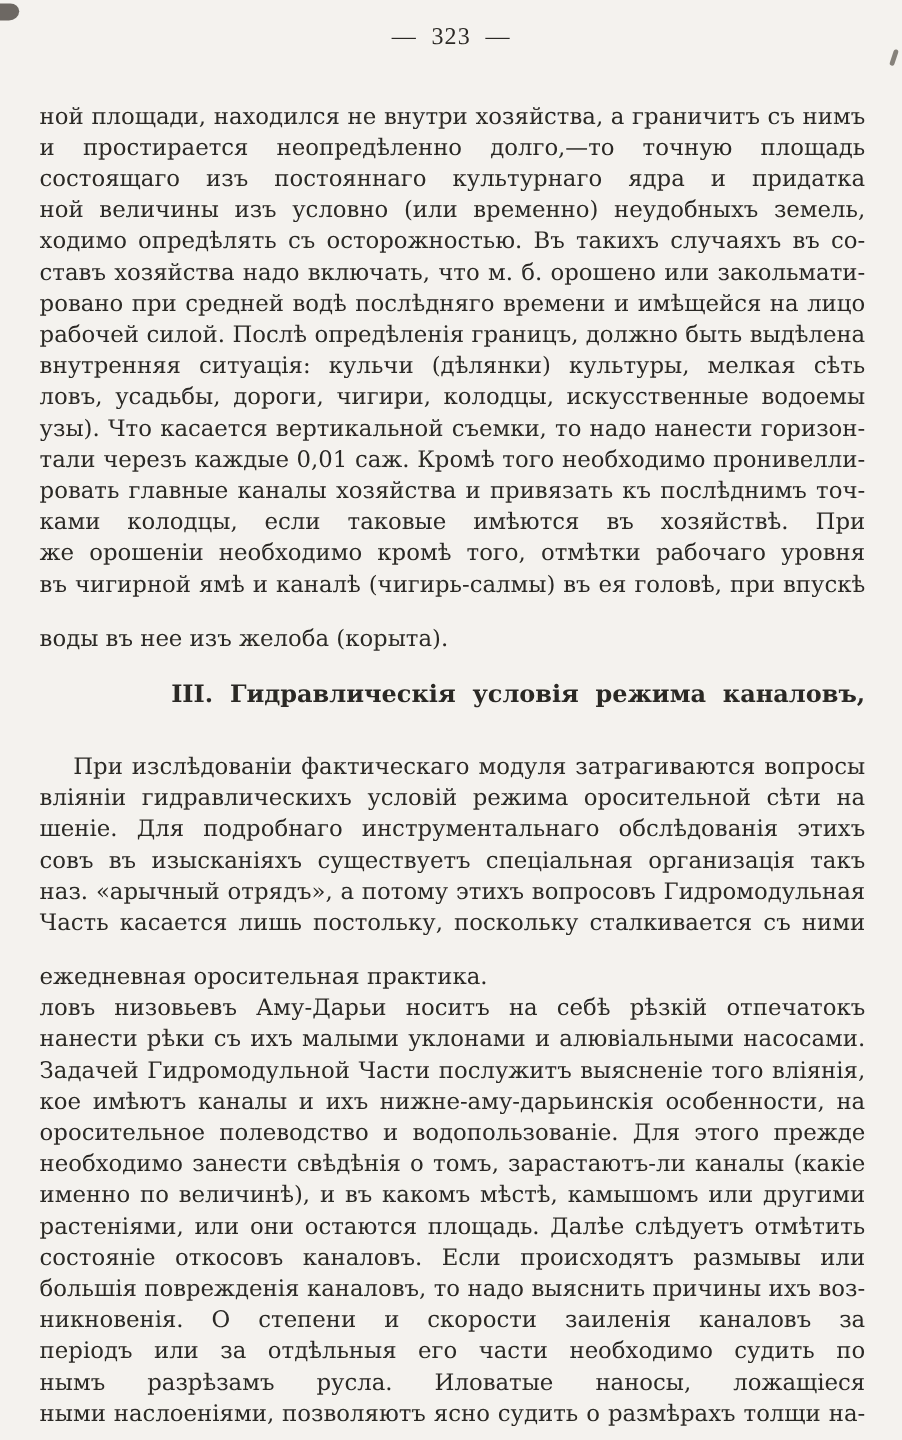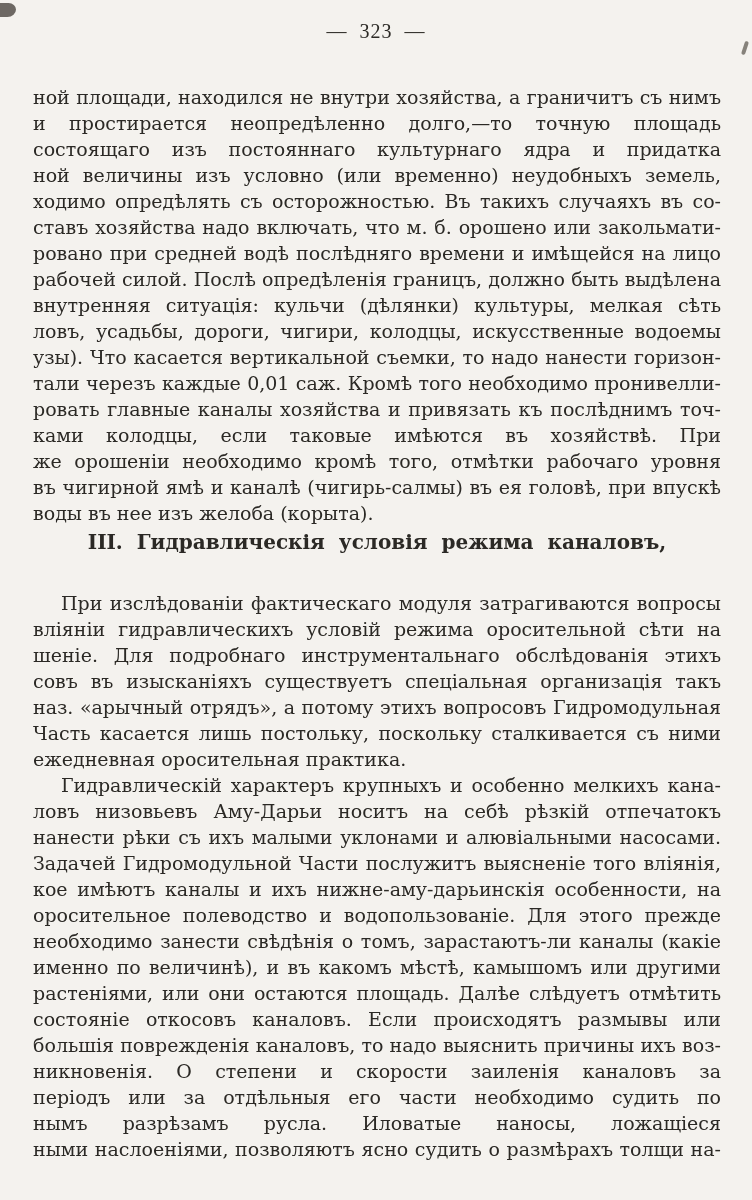--- a/index.html
+++ b/index.html
@@ -42,31 +42,32 @@
     line-height: 26px;
     height: 26px;
     overflow: hidden;
     text-align: justify;
     text-align-last: justify;
     -moz-text-align-last: justify;
     white-space: normal;
   }
   .line.flush {
     text-align-last: left;
+    margin-top: 19px;
     -moz-text-align-last: left;
   }
   .line.indent {
     text-indent: 28px;
   }
   .section-heading {
     font-weight: bold;
-    text-align: center;
+    text-align: right;
     font-size: 20px;
     line-height: 26px;
-    margin-top: 3px;
+    margin-top: 20px;
     margin-bottom: 35px;
     word-spacing: 7px;
   }
   .speck-corner {
     position: absolute;
     left: 0px;
     top: 3px;
     width: 16px;
     height: 14px;
     background: #55504a;
@@ -116,21 +117,20 @@
       <div class="paragraph">
         <div class="line indent">При изслѣдованіи фактическаго модуля затрагиваются вопросы о</div>
         <div class="line">вліяніи гидравлическихъ условій режима оросительной сѣти на оро-</div>
         <div class="line">шеніе. Для подробнаго инструментальнаго обслѣдованія этихъ вопро-</div>
         <div class="line">совъ въ изысканіяхъ существуетъ спеціальная организація такъ</div>
         <div class="line">наз. «арычный отрядъ», а потому этихъ вопросовъ Гидромодульная</div>
         <div class="line">Часть касается лишь постольку, поскольку сталкивается съ ними</div>
         <div class="line flush">ежедневная оросительная практика.</div>
       </div>
       <div class="paragraph">
-        <div class="line indent">Гидравлическій характеръ крупныхъ и особенно мелкихъ кана-</div>
         <div class="line">ловъ низовьевъ Аму-Дарьи носитъ на себѣ рѣзкій отпечатокъ условій</div>
         <div class="line">нанести рѣки съ ихъ малыми уклонами и алювіальными насосами.</div>
         <div class="line">Задачей Гидромодульной Части послужитъ выясненіе того вліянія, ка-</div>
         <div class="line">кое имѣютъ каналы и ихъ нижне-аму-дарьинскія особенности, на</div>
         <div class="line">оросительное полеводство и водопользованіе. Для этого прежде всего</div>
         <div class="line">необходимо занести свѣдѣнія о томъ, зарастаютъ-ли каналы (какіе</div>
         <div class="line">именно по величинѣ), и въ какомъ мѣстѣ, камышомъ или другими</div>
         <div class="line">растеніями, или они остаются площадь. Далѣе слѣдуетъ отмѣтить</div>
         <div class="line">состояніе откосовъ каналовъ. Если происходятъ размывы или другія</div>
         <div class="line">большія поврежденія каналовъ, то надо выяснить причины ихъ воз-</div>

